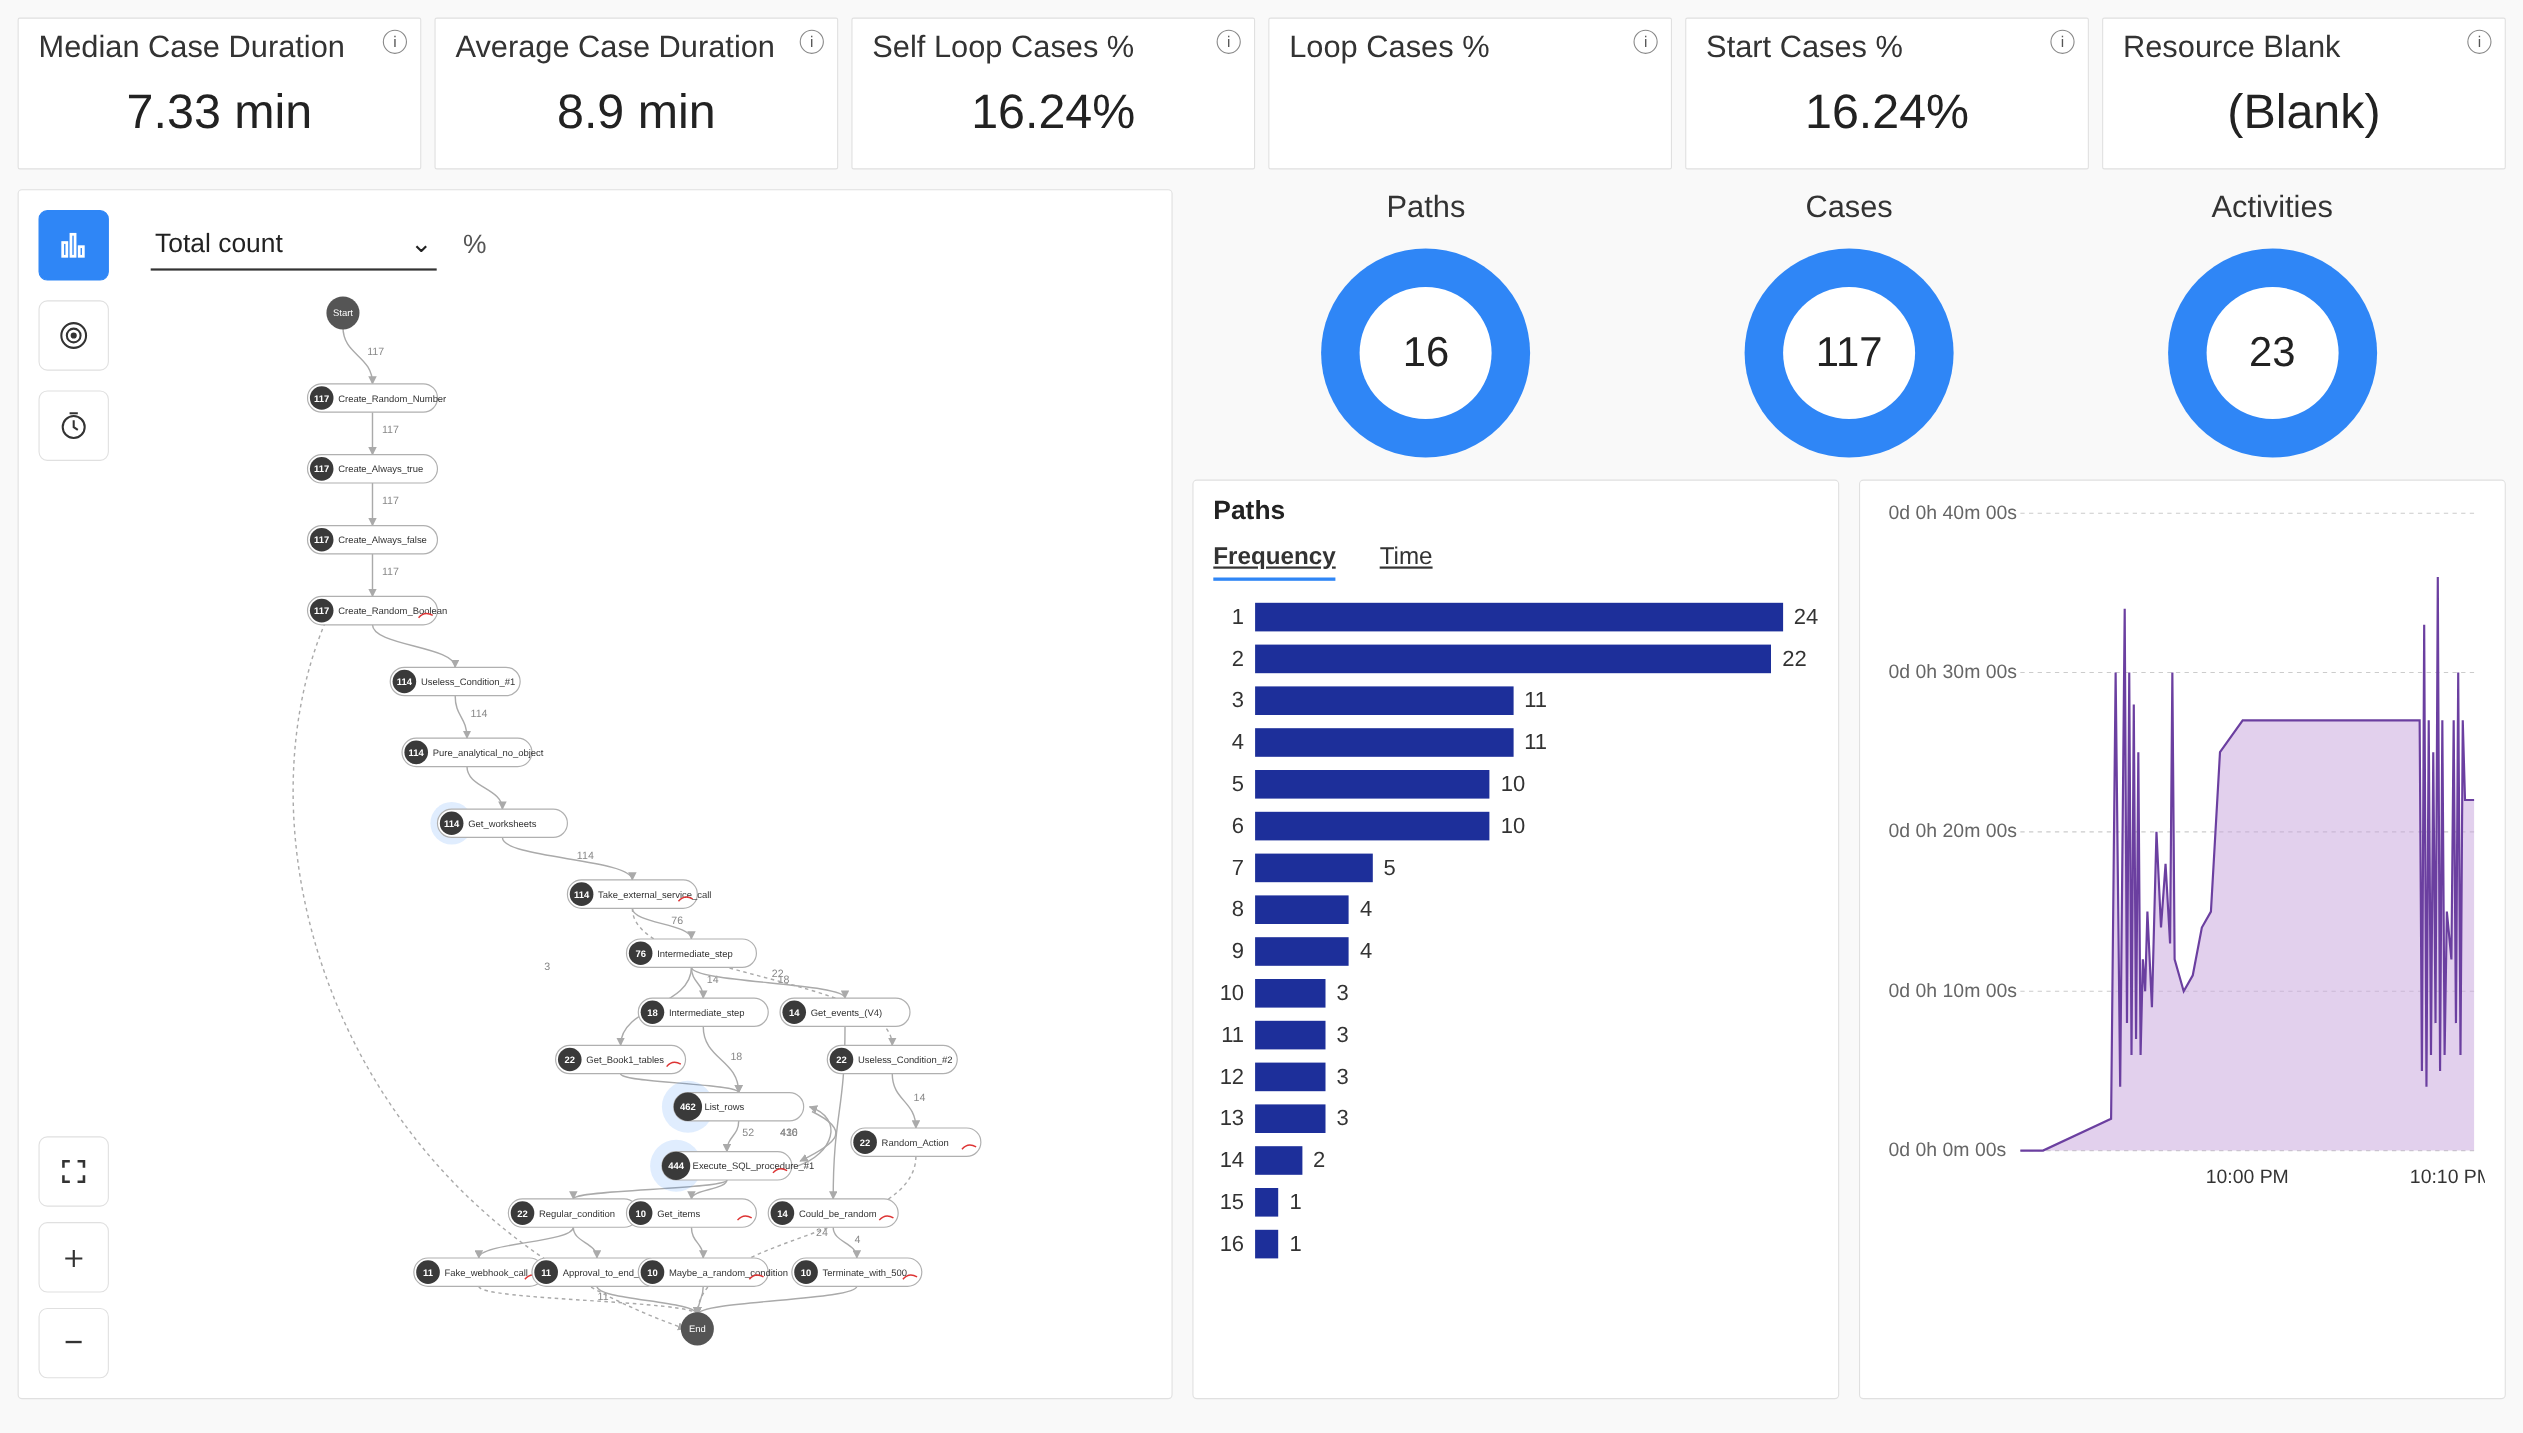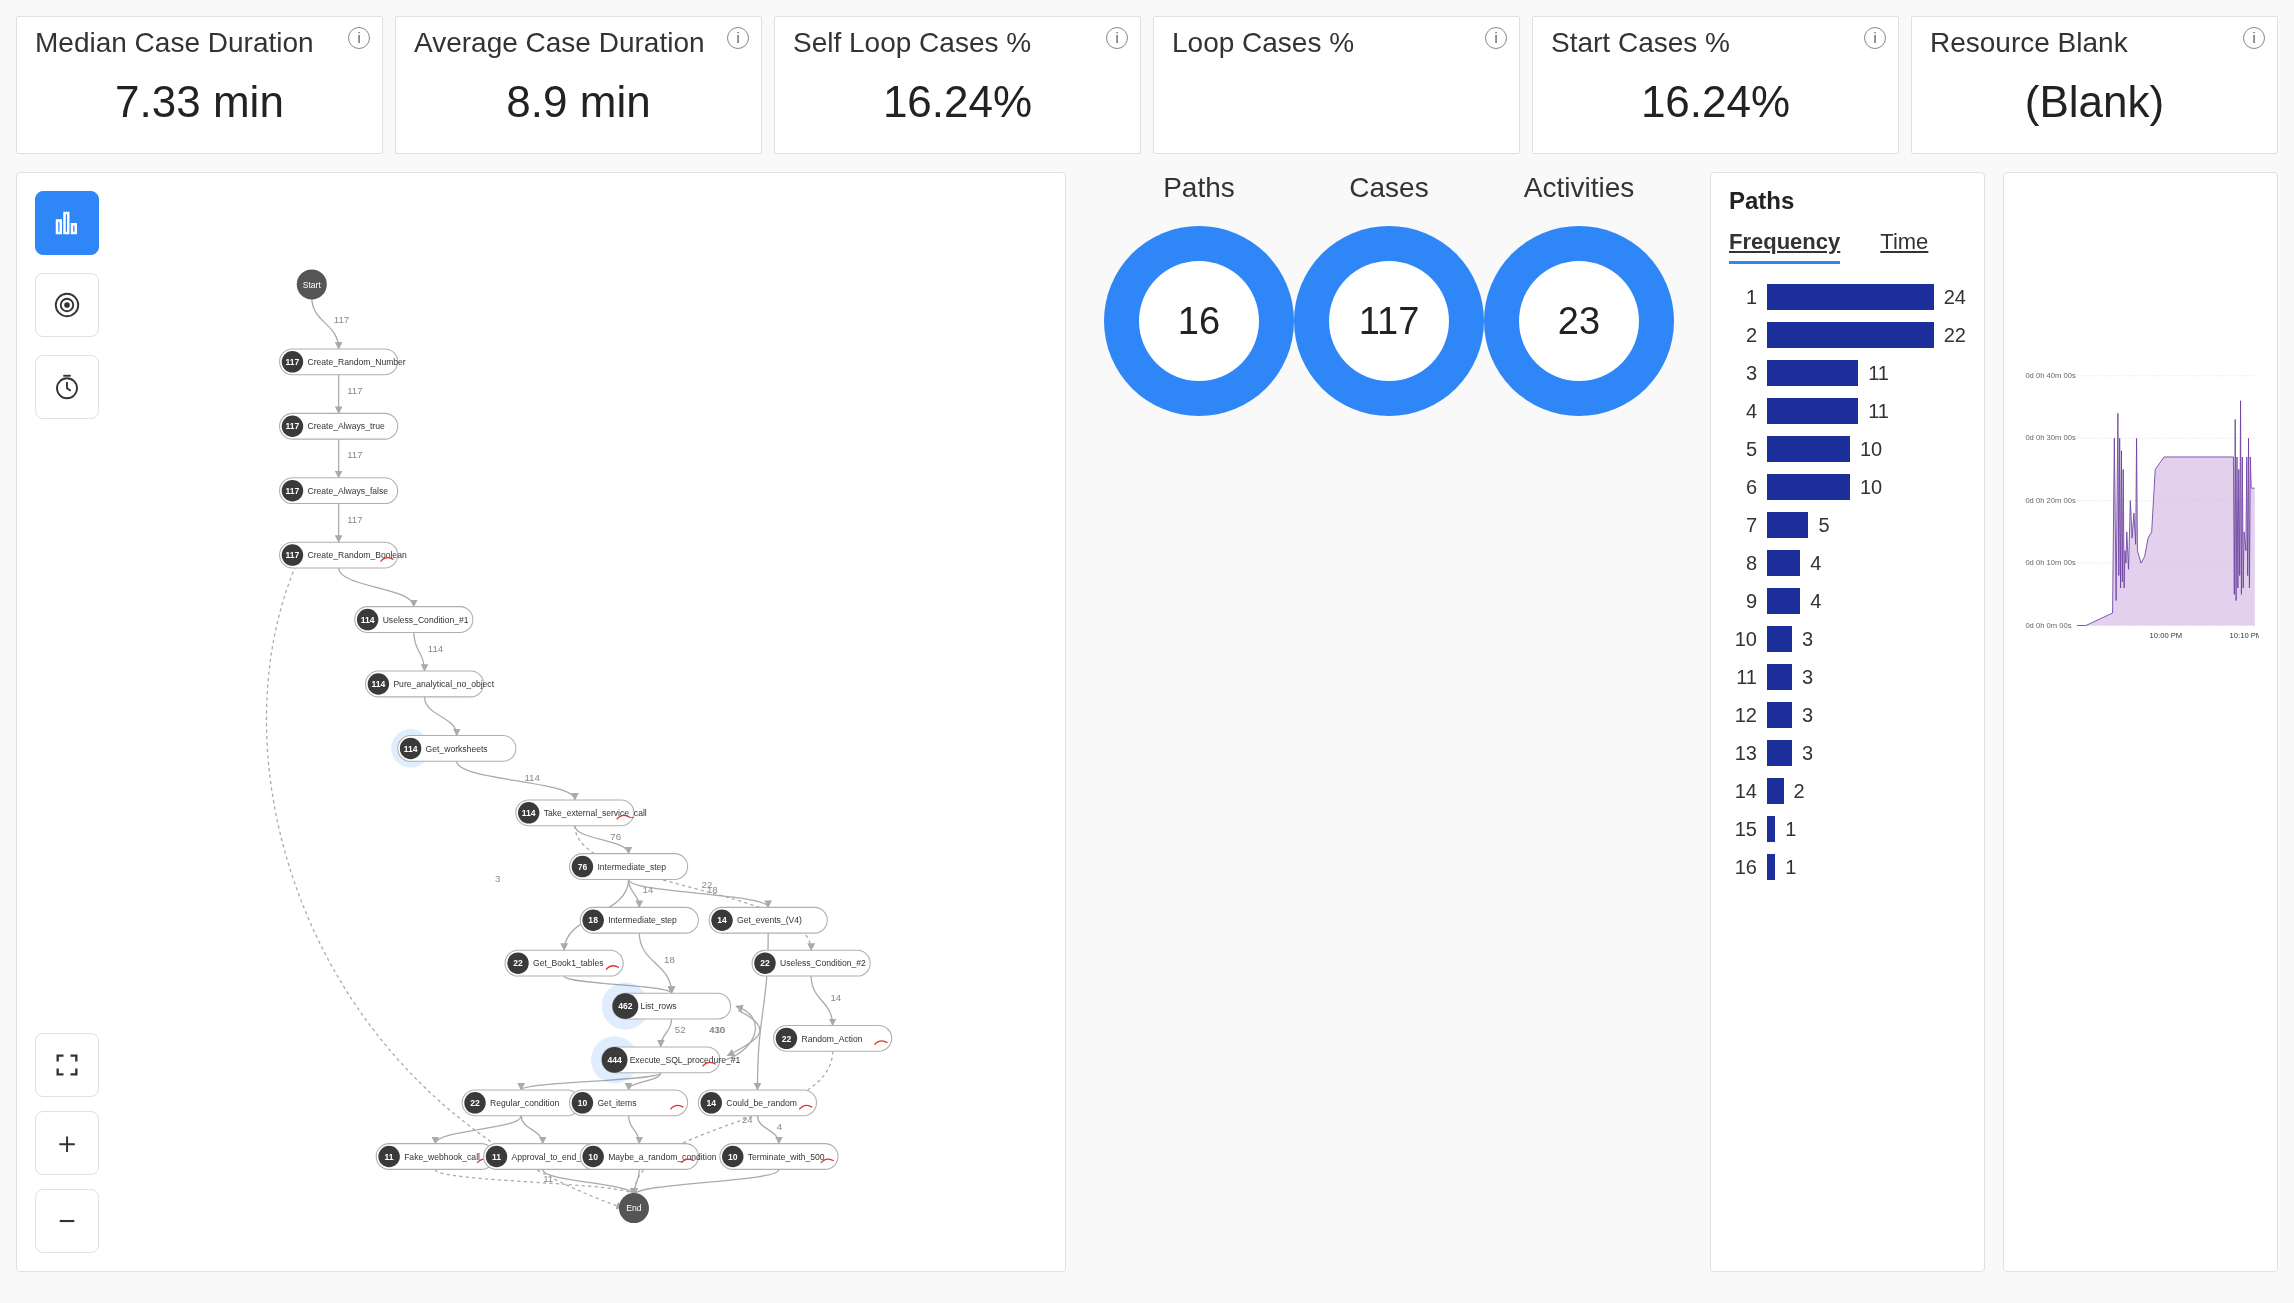--- a/index.html
+++ b/index.html
@@ -121,21 +121,21 @@
     border: 1px solid var(--border);
     border-radius: 8px;
     background:#fff;
     display:flex; align-items:center; justify-content:center;
     cursor:pointer;
     font-size: 30px;
     color:#333;
   }
 
   
-  .right-col { display:flex; flex-direction:row;gap:16px; }
+  .right-col { display:flex; flex-direction:column; }
 
   .donut-row {
     display:flex; justify-content:space-around;
     padding: 0 20px 20px 20px;
   }
   .donut-block { text-align:center; }
   .donut-title {
     font-size: 28px;
     margin-bottom: 22px;
     color:#333;
@@ -262,20 +262,27 @@
       </div>
       <div class="sq">
         <svg width="30" height="30" viewBox="0 0 24 24" fill="none" stroke="#333" stroke-width="1.5">
           <circle cx="12" cy="13" r="8"></circle>
             <path d="M12 8 v5 l3 2"></path>
             <path d="M9 3 l6 0"></path>
         </svg>
       </div>
     </div>
 
+    <div class="dropdown-area">
+      <div class="dd">
+        <span>Total count</span>
+        <span>⌄</span>
+      </div>
+      <span class="pct-label">%</span>
+    </div>
 
     <div class="map-area">
       <svg viewBox="0 0 700 920" id="process-svg">
         <defs>
           <marker id="arrow" viewBox="0 0 10 10" refX="9" refY="5" markerWidth="6" markerHeight="6" orient="auto">
             <path d="M0,0 L10,5 L0,10 z" fill="#aaa"></path>
           </marker>
         </defs>
       <g>
             <path d="M90,32 C 90,56 115,56 115,80" class="pedge"></path>

